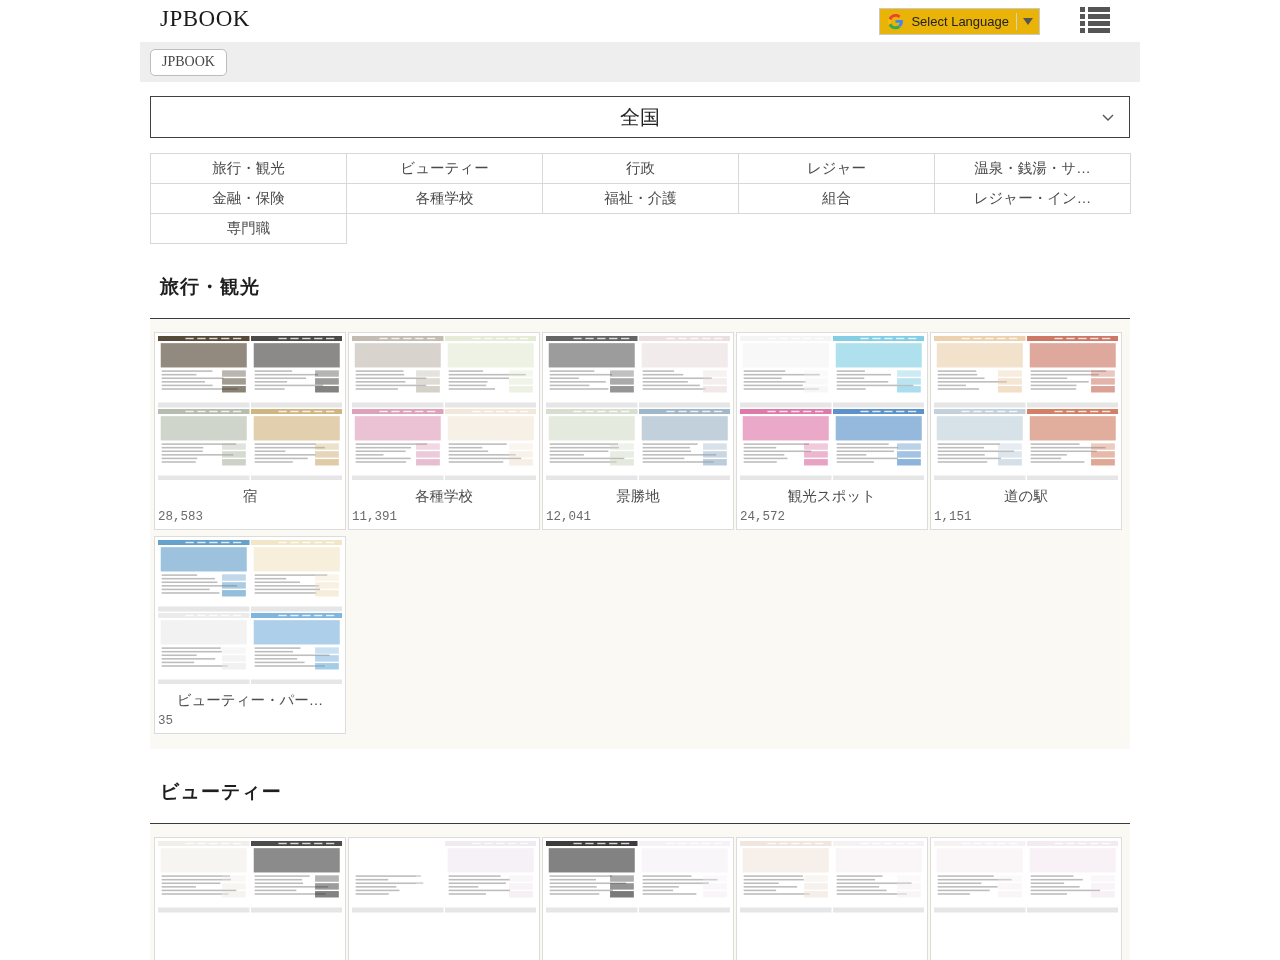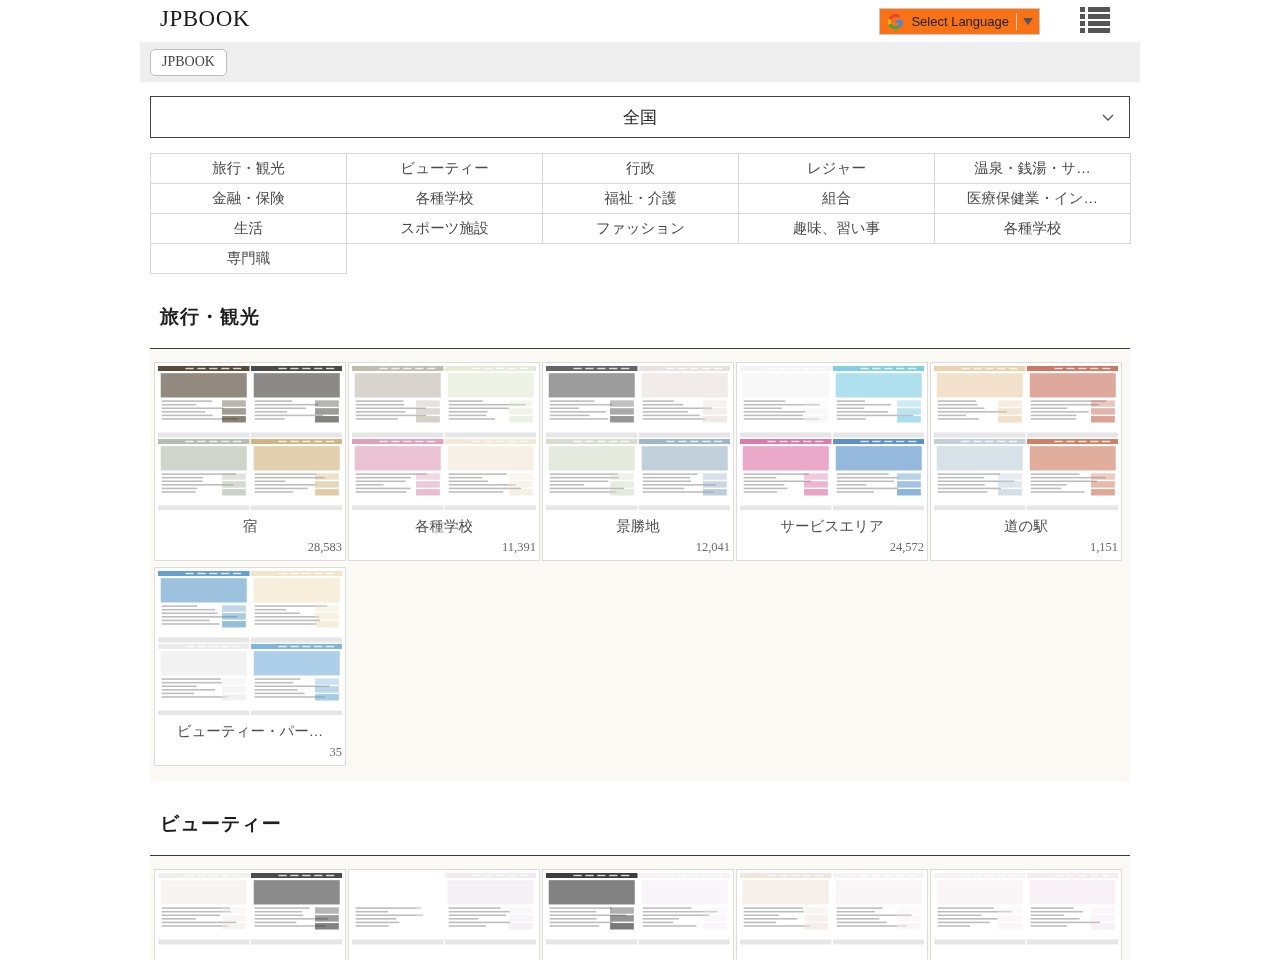--- a/index.html
+++ b/index.html
@@ -27,21 +27,21 @@
     letter-spacing: .5px;
     color: #1a1a1a;
     line-height: 1;
   }
   .gtrans {
     position: absolute;
     right: 240px; top: 8px;
     display: flex; align-items: center;
     height: 27px;
     border: 1px solid #c9c9c9;
-    background: #f97316;
+    background: #eab308;
     padding: 0 6px 0 7px;
     font-size: 13px;
     color: #222;
     white-space: nowrap;
   }
   .gtrans .glogo {
     width: 17px; height: 17px;
     margin-right: 7px;
     flex: 0 0 auto;
   }
@@ -109,21 +109,21 @@
     height: 42px;
     border: 1px solid #404040;
     background: #fff;
     display: flex; align-items: center;
     position: relative;
     cursor: pointer;
   }
   .area-select .asel-label {
     flex: 1;
     text-align: center;
-    font-size: 17px;
+    font-size: 20px;
     color: #222;
   }
   .area-select .asel-caret {
     position: absolute; right: 14px; top: 50%;
     transform: translateY(-50%);
     width: 14px; height: 14px;
   }
   .area-select .asel-caret svg { display: block; }
 
   
@@ -196,25 +196,25 @@
     text-align: center;
     font-size: 14.5px;
     color: #4c4c4c;
     margin-top: 7px;
     white-space: nowrap;
     overflow: hidden;
     text-overflow: ellipsis;
     padding: 0 2px;
   }
   .card-count {
-    text-align: right;
+    text-align: left;
     font-size: 12.5px;
     color: #6a6a6a;
     margin-top: 4px;
-    font-family: Liberation Serif, serif;
+    font-family: Liberation Mono, monospace;
   }
 </style>
 </head>
 <body>
 
 <div class="site-header">
   <div class="brand">JPBOOK</div>
 
   <div class="gtrans">
     <span class="glogo">
@@ -272,28 +272,21 @@
           <td>ビューティー</td>
           <td>行政</td>
           <td>レジャー</td>
           <td>温泉・銭湯・サ…</td>
         </tr>
         <tr>
           <td>金融・保険</td>
           <td>各種学校</td>
           <td>福祉・介護</td>
           <td>組合</td>
-          <td>医療保健業・イン…</td>
-        </tr>
-        <tr>
-          <td>生活</td>
-          <td>スポーツ施設</td>
-          <td>ファッション</td>
-          <td>趣味、習い事</td>
-          <td>各種学校</td>
+          <td>レジャー・イン…</td>
         </tr>
         <tr>
           <td>専門職</td>
           <td class="empty"></td>
           <td class="empty"></td>
           <td class="empty"></td>
           <td class="empty"></td>
         </tr>
       </tbody>
   </table>
@@ -671,21 +664,21 @@
                     <rect x="4" y="63" width="32.4" height="2.2" fill="#bdbdbd"></rect>
                     <rect x="4" y="68" width="67.0" height="2.2" fill="#bdbdbd"></rect>
                     <rect x="4" y="73" width="40.7" height="2.2" fill="#bdbdbd"></rect>
                     <rect x="70" y="48" width="26" height="9" fill="#3e7fc1" opacity="0.35"></rect>
                     <rect x="70" y="59" width="26" height="9" fill="#3e7fc1" opacity="0.47"></rect>
                     <rect x="70" y="70" width="26" height="9" fill="#3e7fc1" opacity="0.59"></rect>
                     <rect x="0" y="93" width="100" height="7" fill="#e6e6e6"></rect>
                   </svg>
                 </div>
               </div>
-              <div class="card-name">サービスエリア</div>
+              <div class="card-name">観光スポット</div>
               <div class="card-count">24,572</div>
             </div>
             <div class="card">
               <div class="card-thumbs">
                 <div class="thumb">
                   <svg viewBox="0 0 100 100" preserveAspectRatio="none">
                     <rect x="0" y="0" width="100" height="100" fill="#ffffff"></rect>
                     <rect x="0" y="0" width="100" height="7" fill="#e8c9a0" opacity="0.85"></rect>
                     <rect x="30" y="2.5" width="9" height="2" fill="#ffffff" opacity="0.8"></rect>
                     <rect x="43" y="2.5" width="9" height="2" fill="#ffffff" opacity="0.8"></rect>

